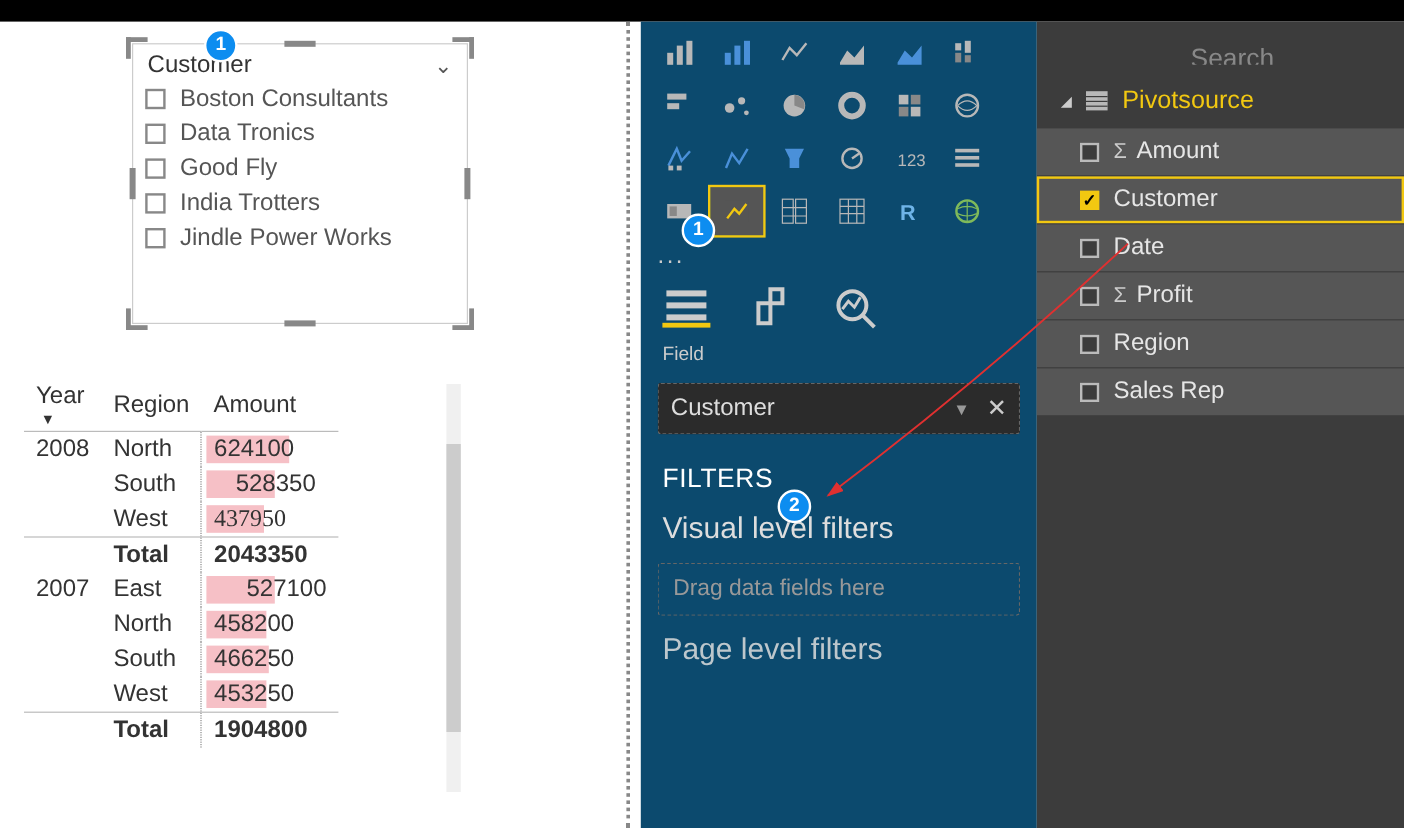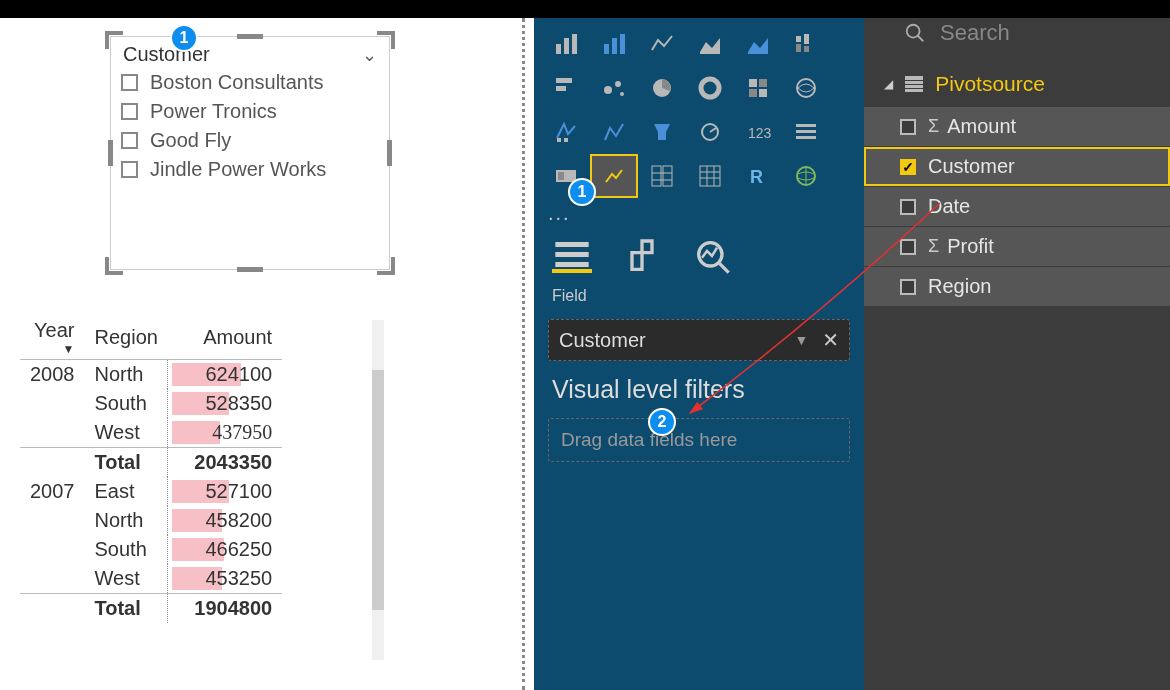--- a/index.html
+++ b/index.html
@@ -26,23 +26,23 @@
   .slicer-chevron { color:#555; font-size:18px; }
   .slicer-item { display:flex; align-items:center; padding:3px 10px; font-size:20px; color:#555; }
   .slicer-checkbox { width:17px; height:17px; border:2px solid #888; margin-right:12px; }
 
   
   .callout { position:absolute; width:28px; height:28px; border-radius:50%; background:#0d8df0; color:#fff; font-weight:bold; display:flex; align-items:center; justify-content:center; border:2px solid #fff; font-size:16px; z-index:50; }
 
   
   .tablevis { position:absolute; top:316px; left:20px; width:370px; }
   .tablevis table { border-collapse:collapse; font-size:20px; color:#333; }
-  .tablevis th { font-weight:400; padding:3px 10px; text-align:right; border-bottom:1px solid #bbb; }
+  .tablevis th { font-weight:400; padding:3px 10px; text-align:left; border-bottom:1px solid #bbb; }
   .tablevis td { padding:3px 10px; text-align:left; }
-  .tablevis td.num { text-align:right; font-variant-numeric: tabular-nums; }
+  .tablevis td.num { font-variant-numeric: tabular-nums; }
   .tablevis tr.total td { font-weight:700; border-top:1px solid #bbb; }
   .sort-ind { font-size:12px; color:#333; margin-left:4px; }
   .amount-cell { position:relative; }
   .amount-bar { position:absolute; top:3px; bottom:3px; background:#f6c0c6; z-index:-1; }
   .amount-div { border-left:1px dotted #888; }
   .tbl-scroll-track { position:absolute; top:320px; left:372px; width:12px; height:340px; background:#f0f0f0; }
   .tbl-scroll-thumb { position:absolute; top:50px; left:0; width:12px; height:240px; background:#ccc; }
 
   
   .divider { position:absolute; top:18px; bottom:0; left:522px; border-left:3px dotted #888; }
@@ -60,21 +60,21 @@
   .viz-section-label { padding:14px 18px 8px; font-size:16px; color:#ccc; }
   .field-well { margin:6px 14px; border:1px dashed #666; background:#2b2b2b; border-radius:3px; display:flex; align-items:center; padding:8px 10px; font-size:20px; color:#ddd; position:relative; }
   .field-well .dd { margin-left:auto; color:#999; font-size:14px; }
   .field-well .close { margin-left:14px; color:#ccc; cursor:pointer; }
   .filters-label { padding:18px 18px 6px; font-size:22px; font-weight:500; color:#fff; letter-spacing:0.5px; }
   .filters-sub { padding:8px 18px; font-size:25px; color:#ddd; }
   .filters-drop { margin:6px 14px; border:1px dashed #666; padding:10px 12px; color:#999; font-size:19px; border-radius:3px; }
 
   
   .fieldspane { position:absolute; top:18px; left:864px; right:0; bottom:0; background:#3c3c3c; color:#ddd; }
-  .fields-search { display:flex; align-items:center; gap:14px; padding:4px 20px 10px 40px; font-size:22px; color:#888; height:36px; overflow:hidden; }
+  .fields-search { display:flex; align-items:center; gap:14px; padding:4px 20px 10px 40px; font-size:22px; color:#888; height:36px; overflow:hidden;flex-direction:column; }
   .fields-table { padding: 18px 8px 10px 20px; }
   .fields-table-header { display:flex; align-items:center; gap:12px; color:#f2c811; font-size:21px; cursor:pointer; }
   .tri { font-size:12px; color:#ccc; }
   .tbl-icon { width:18px; height:16px; background:#b8b8b8; position:relative; }
   .tbl-icon::before { content:""; position:absolute; top:4px; left:0; right:0; height:1px; background:#3c3c3c; box-shadow:0 4px 0 #3c3c3c, 0 8px 0 #3c3c3c; }
   .field-row { display:flex; align-items:center; padding:8px 10px 8px 36px; font-size:20px; color:#e6e6e6; background:#565656; margin:1px 0; cursor:pointer; }
   .field-row.sel { outline:2px solid #f2c811; outline-offset:-2px; }
   .field-check { width:16px; height:16px; border:2px solid #bbb; margin-right:12px; background:#3c3c3c; display:flex; align-items:center; justify-content:center; }
   .field-check.checked { background:#f2c811; border-color:#f2c811; color:#000; font-size:14px; font-weight:bold; }
   .sigma { color:#ccc; margin-right:8px; font-size:18px; }
@@ -100,25 +100,29 @@
     <span>Customer</span>
     <span class="slicer-chevron">⌄</span>
   </div>
   <div id="slicer-body">
       <div class="slicer-item">
         <span class="slicer-checkbox"></span>
         <span>Boston Consultants</span>
       </div>
       <div class="slicer-item">
         <span class="slicer-checkbox"></span>
-        <span>Power Tronics</span>
+        <span>Data Tronics</span>
       </div>
       <div class="slicer-item">
         <span class="slicer-checkbox"></span>
         <span>Good Fly</span>
+      </div>
+      <div class="slicer-item">
+        <span class="slicer-checkbox"></span>
+        <span>India Trotters</span>
       </div>
       <div class="slicer-item">
         <span class="slicer-checkbox"></span>
         <span>Jindle Power Works</span>
       </div>
     </div>
 </div>
 <div class="callout" style="top:24px; left:170px;">1</div>
 
 <div class="tablevis">
@@ -132,21 +136,21 @@
       </thead>
     <tbody id="tbl-body">
         <tr>
           <td>2008</td>
           <td>North</td>
           <td class="num amount-cell amount-div"><div class="amount-bar" style="left: 4px; width: 60%;"></div><span style="position: relative;">624100</span></td>
         </tr>
         <tr>
           <td></td>
           <td>South</td>
-          <td class="num amount-cell amount-div"><div class="amount-bar" style="left: 4px; width: 50%;"></div><span style="position: relative;">528350</span></td>
+          <td class="num amount-cell amount-div"><div class="amount-bar" style="left: 4px; width: 50%;"></div><span style="position: relative; margin-left: 18px;">528350</span></td>
         </tr>
         <tr>
           <td></td>
           <td>West</td>
           <td class="num amount-cell amount-div"><div class="amount-bar" style="left: 4px; width: 42%;"></div><span style="position: relative; font-family: Liberation Serif, serif;">437950</span></td>
         </tr>
         <tr class="total">
           <td></td>
           <td style="font-weight: 700;">Total</td>
           <td class="num amount-cell amount-div"><span style="position: relative;">2043350</span></td>
@@ -359,22 +363,24 @@
           <path d="M6 13 L9 9 L12 12 L15 7" stroke="#ccc" stroke-width="1.5" fill="none"></path>
         </svg>
     </div>
   </div>
   <div class="viz-section-label">Field</div>
   <div class="field-well">
     <span>Customer</span>
     <span class="dd">▼</span>
     <span class="close">✕</span>
   </div>
+  <div class="filters-label">FILTERS</div>
   <div class="filters-sub">Visual level filters</div>
   <div class="filters-drop">Drag data fields here</div>
+  <div class="filters-sub" style="opacity:.85">Page level filters</div>
 </div>
 <div class="callout" style="top:178px; left:568px;">1</div>
 <div class="callout" style="top:408px; left:648px;">2</div>
 
 <svg class="arrow-svg">
   <defs>
       <marker id="ah" markerWidth="10" markerHeight="10" refX="8" refY="3" orient="auto">
         <path d="M0,0 L9,3 L0,6 Z" fill="#e03030"></path>
       </marker>
     </defs>
@@ -412,14 +418,18 @@
       </div>
       <div class="field-row">
         <span class="field-check"></span>
         <span class="sigma">Σ</span>
         <span>Profit</span>
       </div>
       <div class="field-row">
         <span class="field-check"></span>
         <span>Region</span>
       </div>
+      <div class="field-row">
+        <span class="field-check"></span>
+        <span>Sales Rep</span>
+      </div>
     </div>
 </div>
 
 </body></html>

